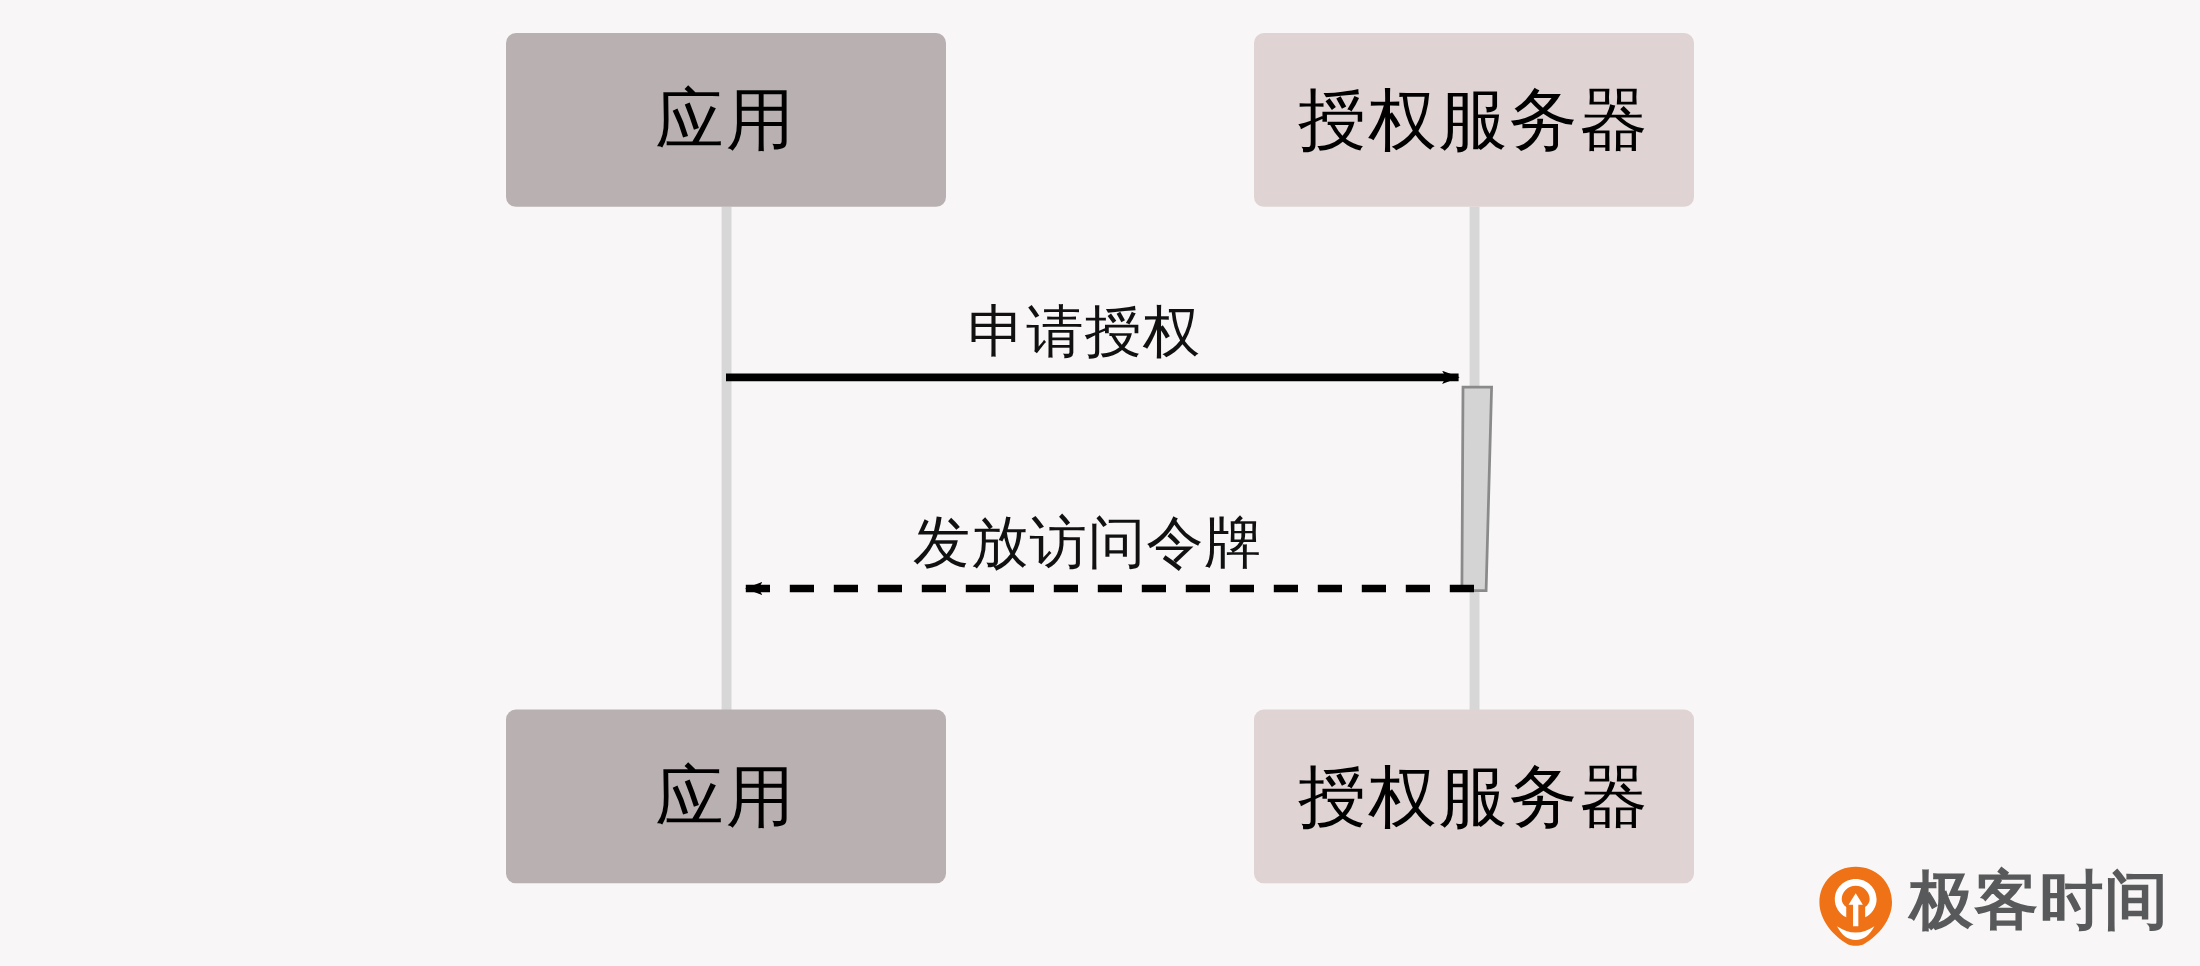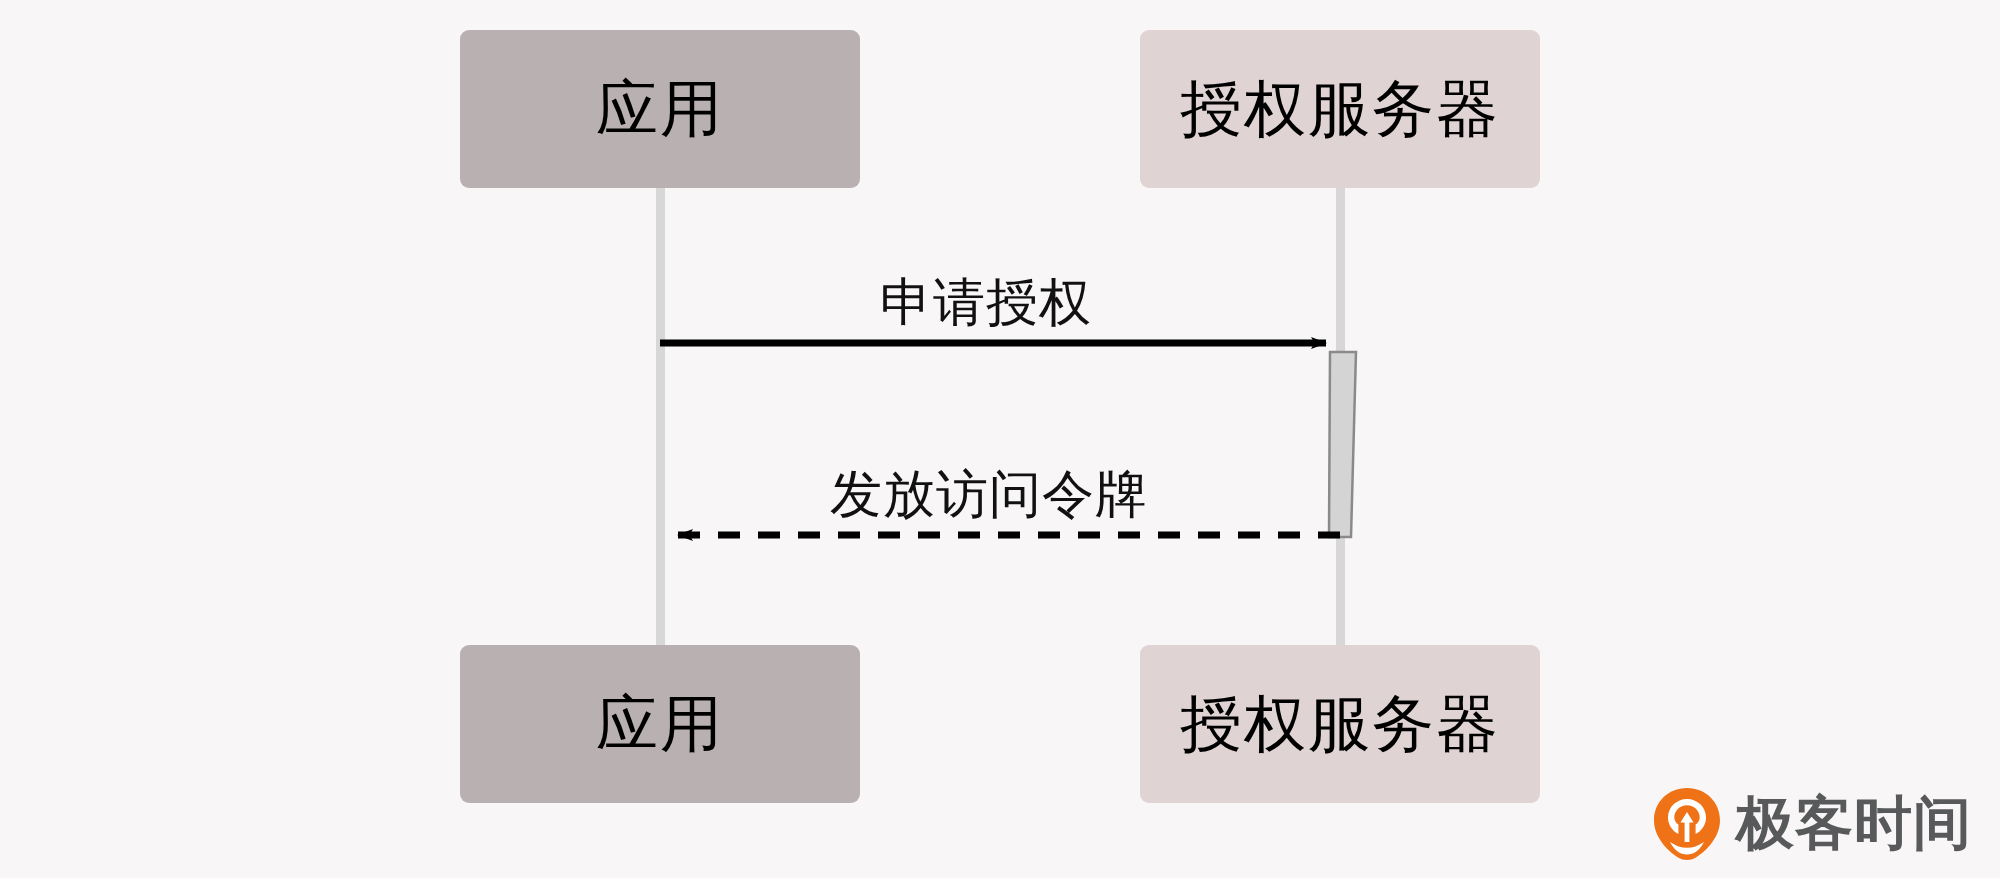--- a/index.html
+++ b/index.html
@@ -63,21 +63,21 @@
     align-items: center;
     gap: 14px;
   }
   #watermark .wm-text {
     font-size: 58px;
     line-height: 1;
     color: #58595b;
     font-weight: 700;
     letter-spacing: 1px;
     white-space: nowrap;
-    font-family: Liberation Serif, serif;
+    font-family: Liberation Mono, monospace;
   }
   .wm-logo {
     width: 70px;
     height: 76px;
     display: block;
   }
 </style>
 </head>
 <body>
 

